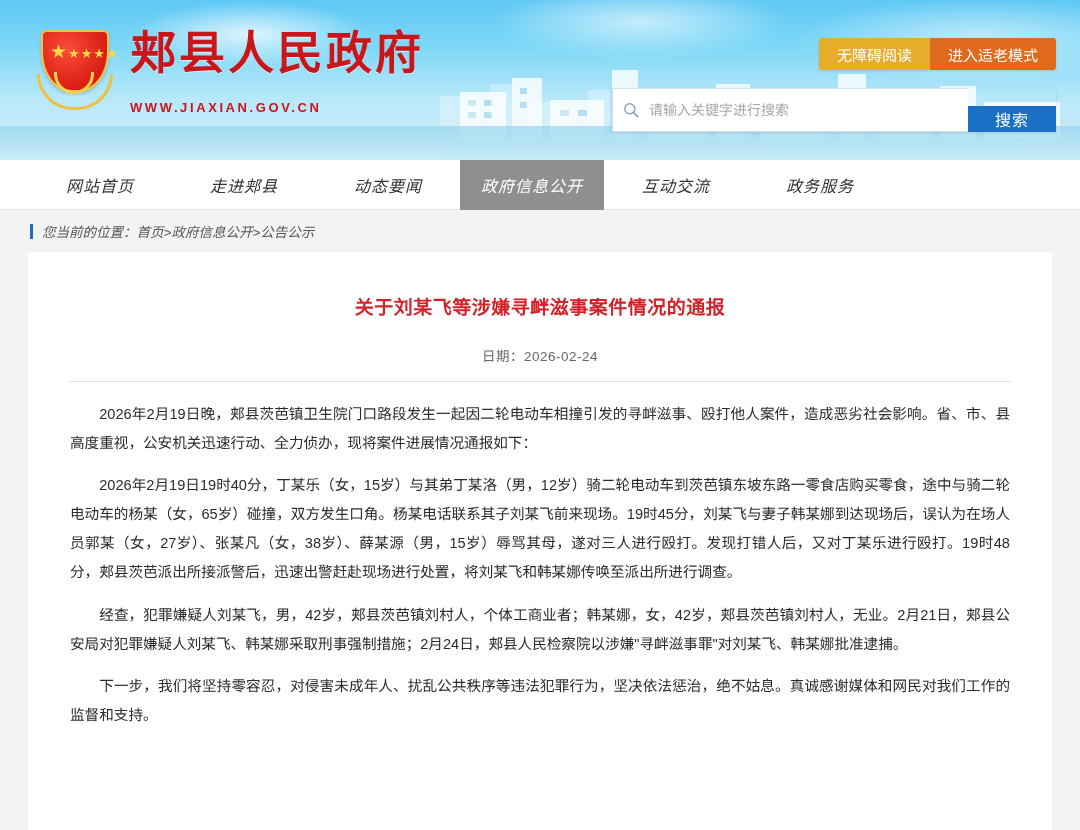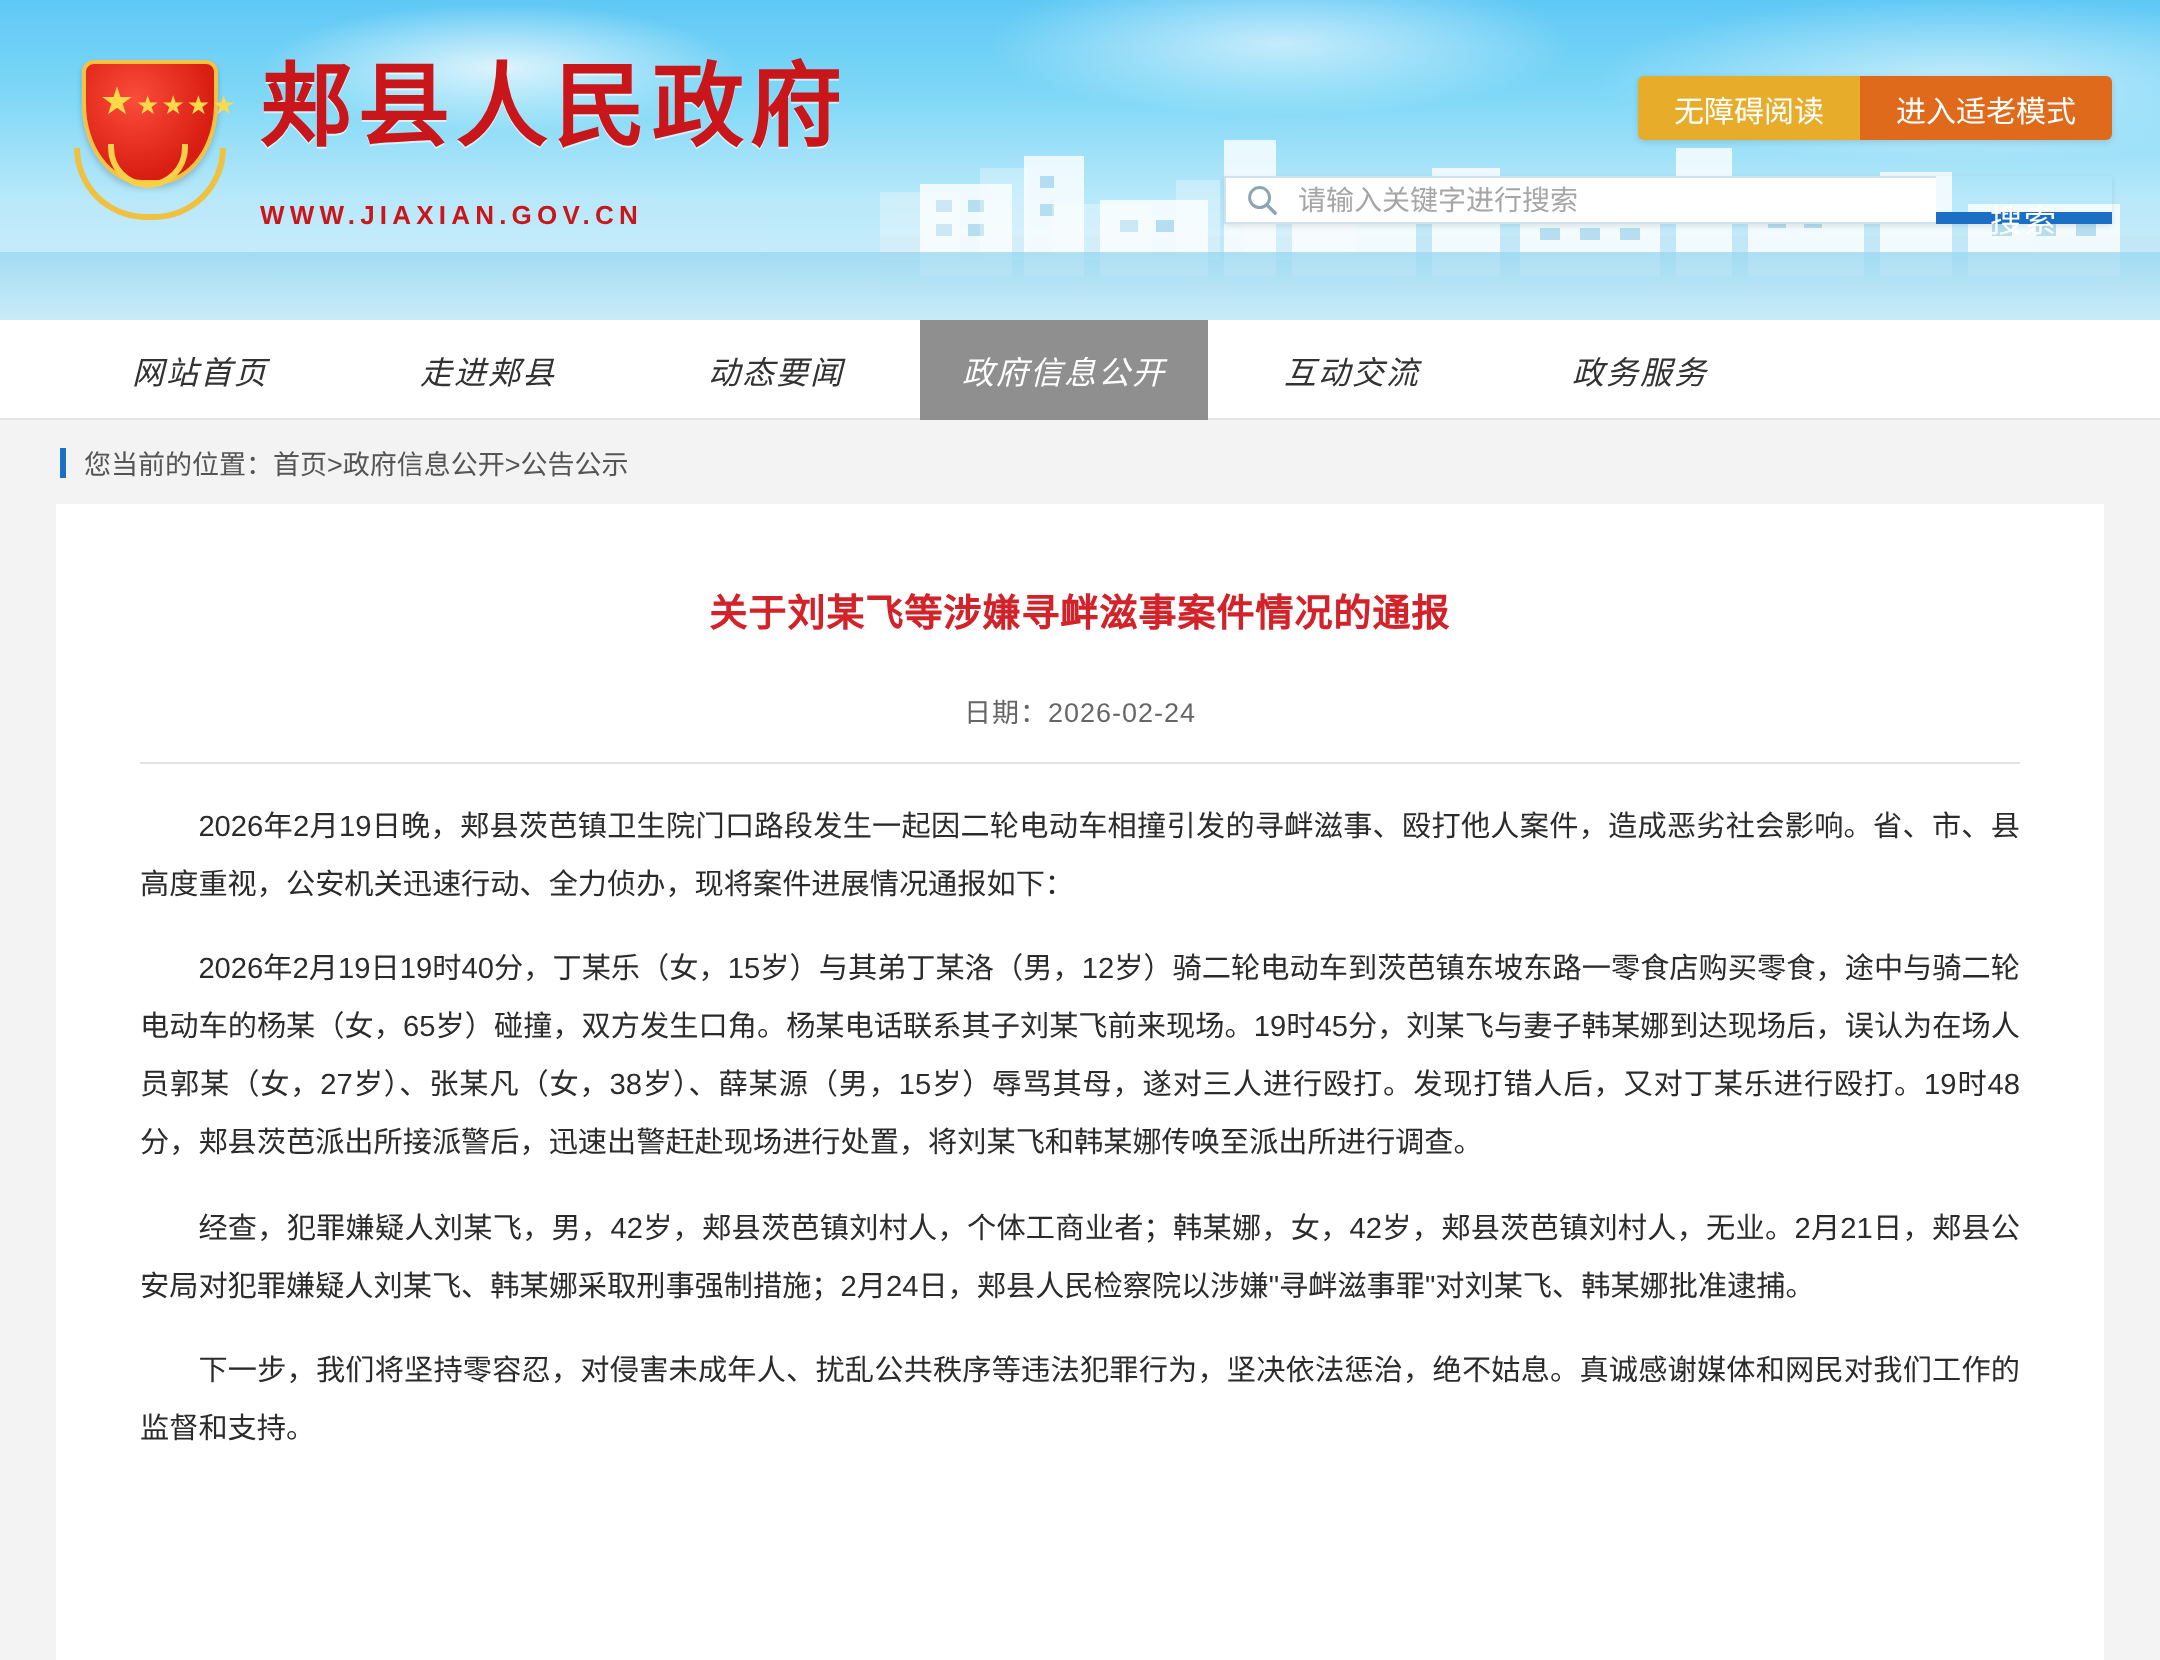--- a/index.html
+++ b/index.html
@@ -124,21 +124,21 @@
     white-space: nowrap;
   }
   .btn-access { background: #e8ac2b; }
   .btn-elder  { background: #e06a1b; }
 
   
   .search-wrap {
     position: absolute;
     right: 24px; top: 88px;
     display: flex;
-    height: 24px;
+    height: 44px;
     box-shadow: 0 1px 3px rgba(0,0,0,.1);
   }
   .search-box {
     width: 356px;
     background: #ffffff;
     border: 1px solid #cfe3ef;
     border-right: none;
     display: flex;
     align-items: center;
     padding: 0 10px;
@@ -202,20 +202,21 @@
     padding-left: 30px;
   }
   .bc-mark {
     width: 3px; height: 15px;
     background: #1b6fc4;
     margin-right: 9px;
   }
   .breadcrumb-text {
     font-size: 13.5px;
     color: #555555;
+    font-style: italic;
   }
 
   
   .page-body {
     width: 1080px;
     background: #f3f3f3;
     padding: 0 28px 0 28px;
   }
   .article {
     background: #ffffff;

